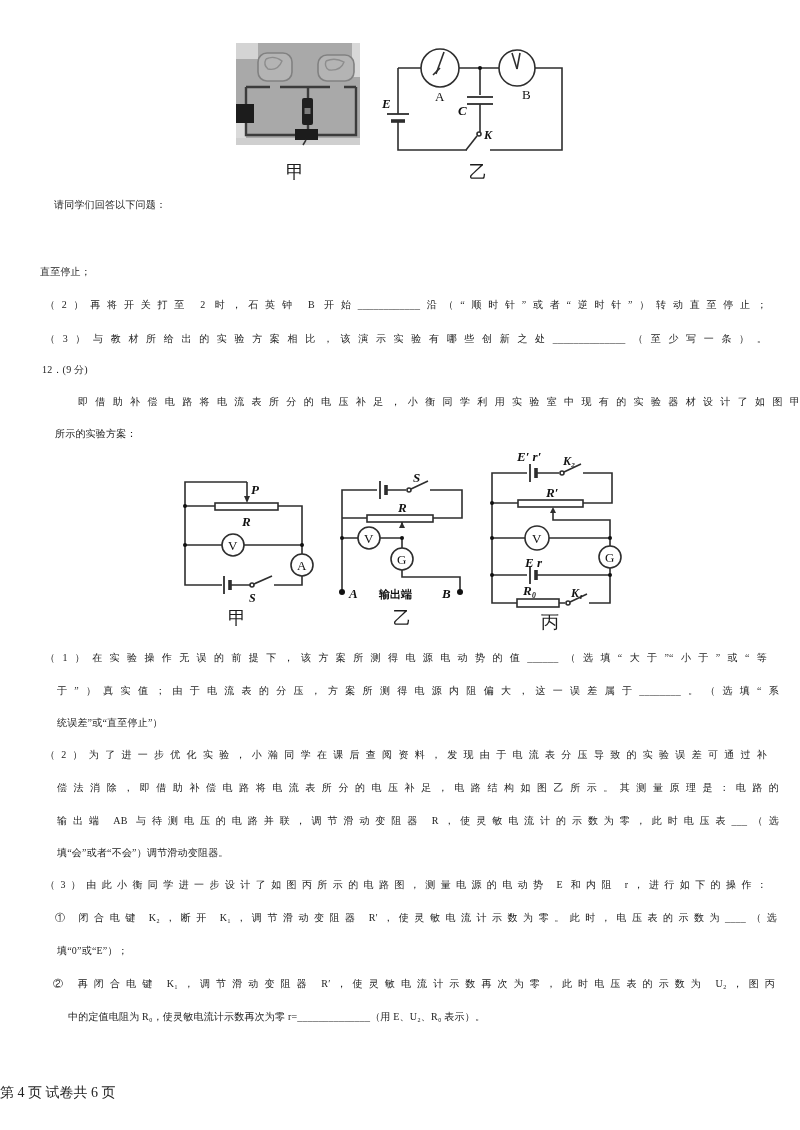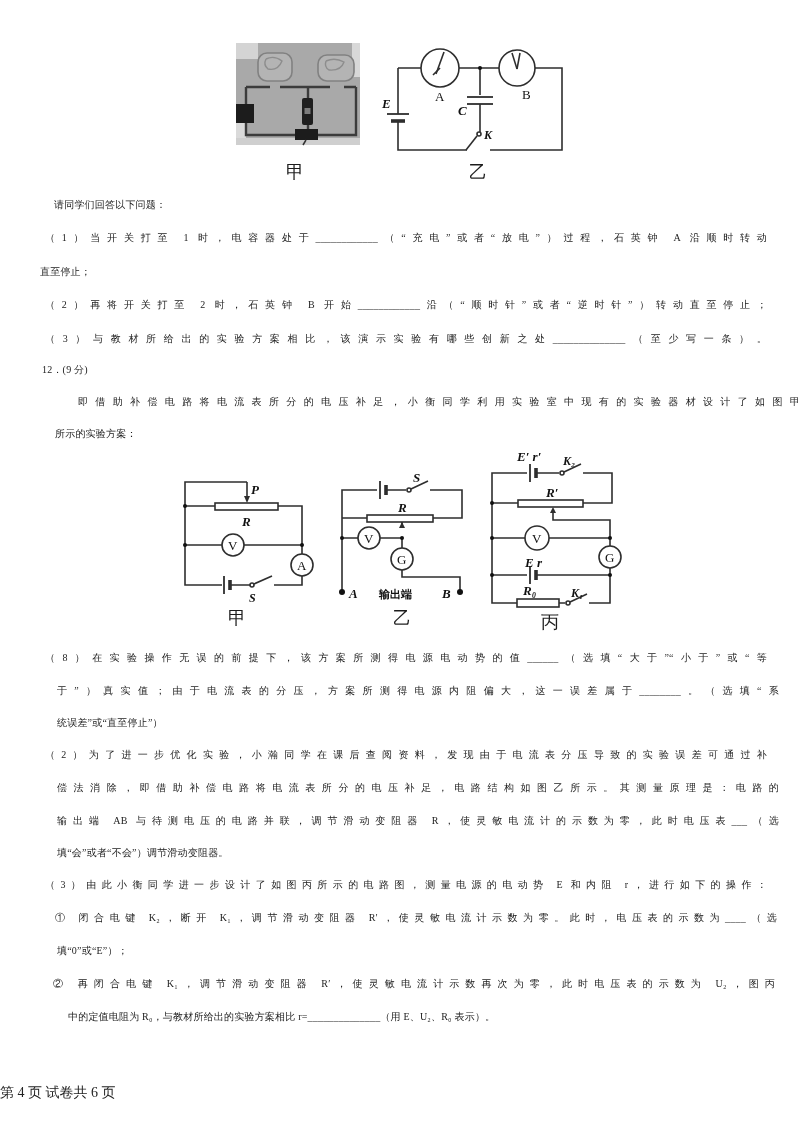--- a/index.html
+++ b/index.html
@@ -88,21 +88,20 @@
     <circle class="dot" cx="100" cy="24" r="2"></circle>
     <text class="it" x="2" y="64" font-size="13">E</text>
     <text x="55" y="57" font-size="13">A</text>
     <text x="142" y="55" font-size="13">B</text>
     <text class="it" x="78" y="71" font-size="13">C</text>
     <text class="it" x="104" y="95" font-size="12">K</text>
   </svg>
   <div class="cap" style="left:458px;top:160px">乙</div>
 
   <div class="ln" style="top:194px;padding-left:14px">请同学们回答以下问题：</div>
-  <div class="ln j" style="top:227px;padding-left:5px">（1）当开关打至 1 时，电容器处于____________（“充电”或者“放电”）过程，石英钟 A 沿顺时转动</div>
   <div class="ln" style="top:261px">直至停止；</div>
   <div class="ln j" style="top:294px;padding-left:5px">（2）再将开关打至 2 时，石英钟 B 开始____________沿（“顺时针”或者“逆时针”）转动直至停止；</div>
   <div class="ln j" style="top:328px;padding-left:5px">（3）与教材所给出的实验方案相比，该演示实验有哪些创新之处______________（至少写一条）。</div>
 
   <div class="ln" style="top:359px;padding-left:2px">12．(9 分)</div>
   <div class="ln j" style="top:391px;padding-left:38px">即借助补偿电路将电流表所分的电压补足，小衡同学利用实验室中现有的实验器材设计了如图甲</div>
   <div class="ln" style="top:423px;padding-left:15px">所示的实验方案：</div>
 
   <svg style="left:178px;top:472px" width="140" height="135" viewBox="0 0 140 135">
     <g class="wire">
@@ -189,27 +188,27 @@
     <text class="it" x="80" y="17" font-size="12">K₂</text>
     <text class="it" x="63" y="49" font-size="13">R′</text>
     <text class="meter" x="49" y="95">V</text>
     <text class="meter" x="122" y="114">G</text>
     <text class="it" x="42" y="119" font-size="13">E r</text>
     <text class="it" x="40" y="147" font-size="13">R₀</text>
     <text class="it" x="88" y="149" font-size="12">K₁</text>
   </svg>
   <div class="cap" style="left:530px;top:610px">丙</div>
 
-  <div class="ln j" style="top:647px;padding-left:5px">（8）在实验操作无误的前提下，该方案所测得电源电动势的值______（选填“大于”“小于”或“等</div>
+  <div class="ln j" style="top:647px;padding-left:5px">（1）在实验操作无误的前提下，该方案所测得电源电动势的值______（选填“大于”“小于”或“等</div>
   <div class="ln j" style="top:680px;padding-left:17px">于”）真实值；由于电流表的分压，方案所测得电源内阻偏大，这一误差属于________。（选填“系</div>
   <div class="ln" style="top:712px;padding-left:17px">统误差”或“直至停止”）</div>
   <div class="ln j" style="top:744px;padding-left:5px">（2）为了进一步优化实验，小瀚同学在课后查阅资料，发现由于电流表分压导致的实验误差可通过补</div>
   <div class="ln j" style="top:777px;padding-left:17px">偿法消除，即借助补偿电路将电流表所分的电压补足，电路结构如图乙所示。其测量原理是：电路的</div>
   <div class="ln j" style="top:810px;padding-left:17px">输出端 AB 与待测电压的电路并联，调节滑动变阻器 R，使灵敏电流计的示数为零，此时电压表___（选</div>
   <div class="ln" style="top:842px;padding-left:17px">填“会”或者“不会”）调节滑动变阻器。</div>
   <div class="ln j" style="top:874px;padding-left:5px">（3）由此小衡同学进一步设计了如图丙所示的电路图，测量电源的电动势 E 和内阻 r，进行如下的操作：</div>
   <div class="ln j" style="top:907px;padding-left:15px">① 闭合电键 K₂，断开 K₁，调节滑动变阻器 R′，使灵敏电流计示数为零。此时，电压表的示数为____（选</div>
   <div class="ln" style="top:940px;padding-left:17px">填“0”或“E”）；</div>
   <div class="ln j" style="top:973px;padding-left:13px">② 再闭合电键 K₁，调节滑动变阻器 R′，使灵敏电流计示数再次为零，此时电压表的示数为 U₂，图丙</div>
-  <div class="ln" style="top:1006px;padding-left:28px">中的定值电阻为 R₀，与教材所给出的实验方案相比 r=______________（用 E、U₂、R₀ 表示）。</div>
+  <div class="ln" style="top:1006px;padding-left:28px">中的定值电阻为 R₀，使灵敏电流计示数再次为零 r=______________（用 E、U₂、R₀ 表示）。</div>
 
   <div class="footer">第 4 页 试卷共 6 页</div>
 </div>
 
 </body></html>

